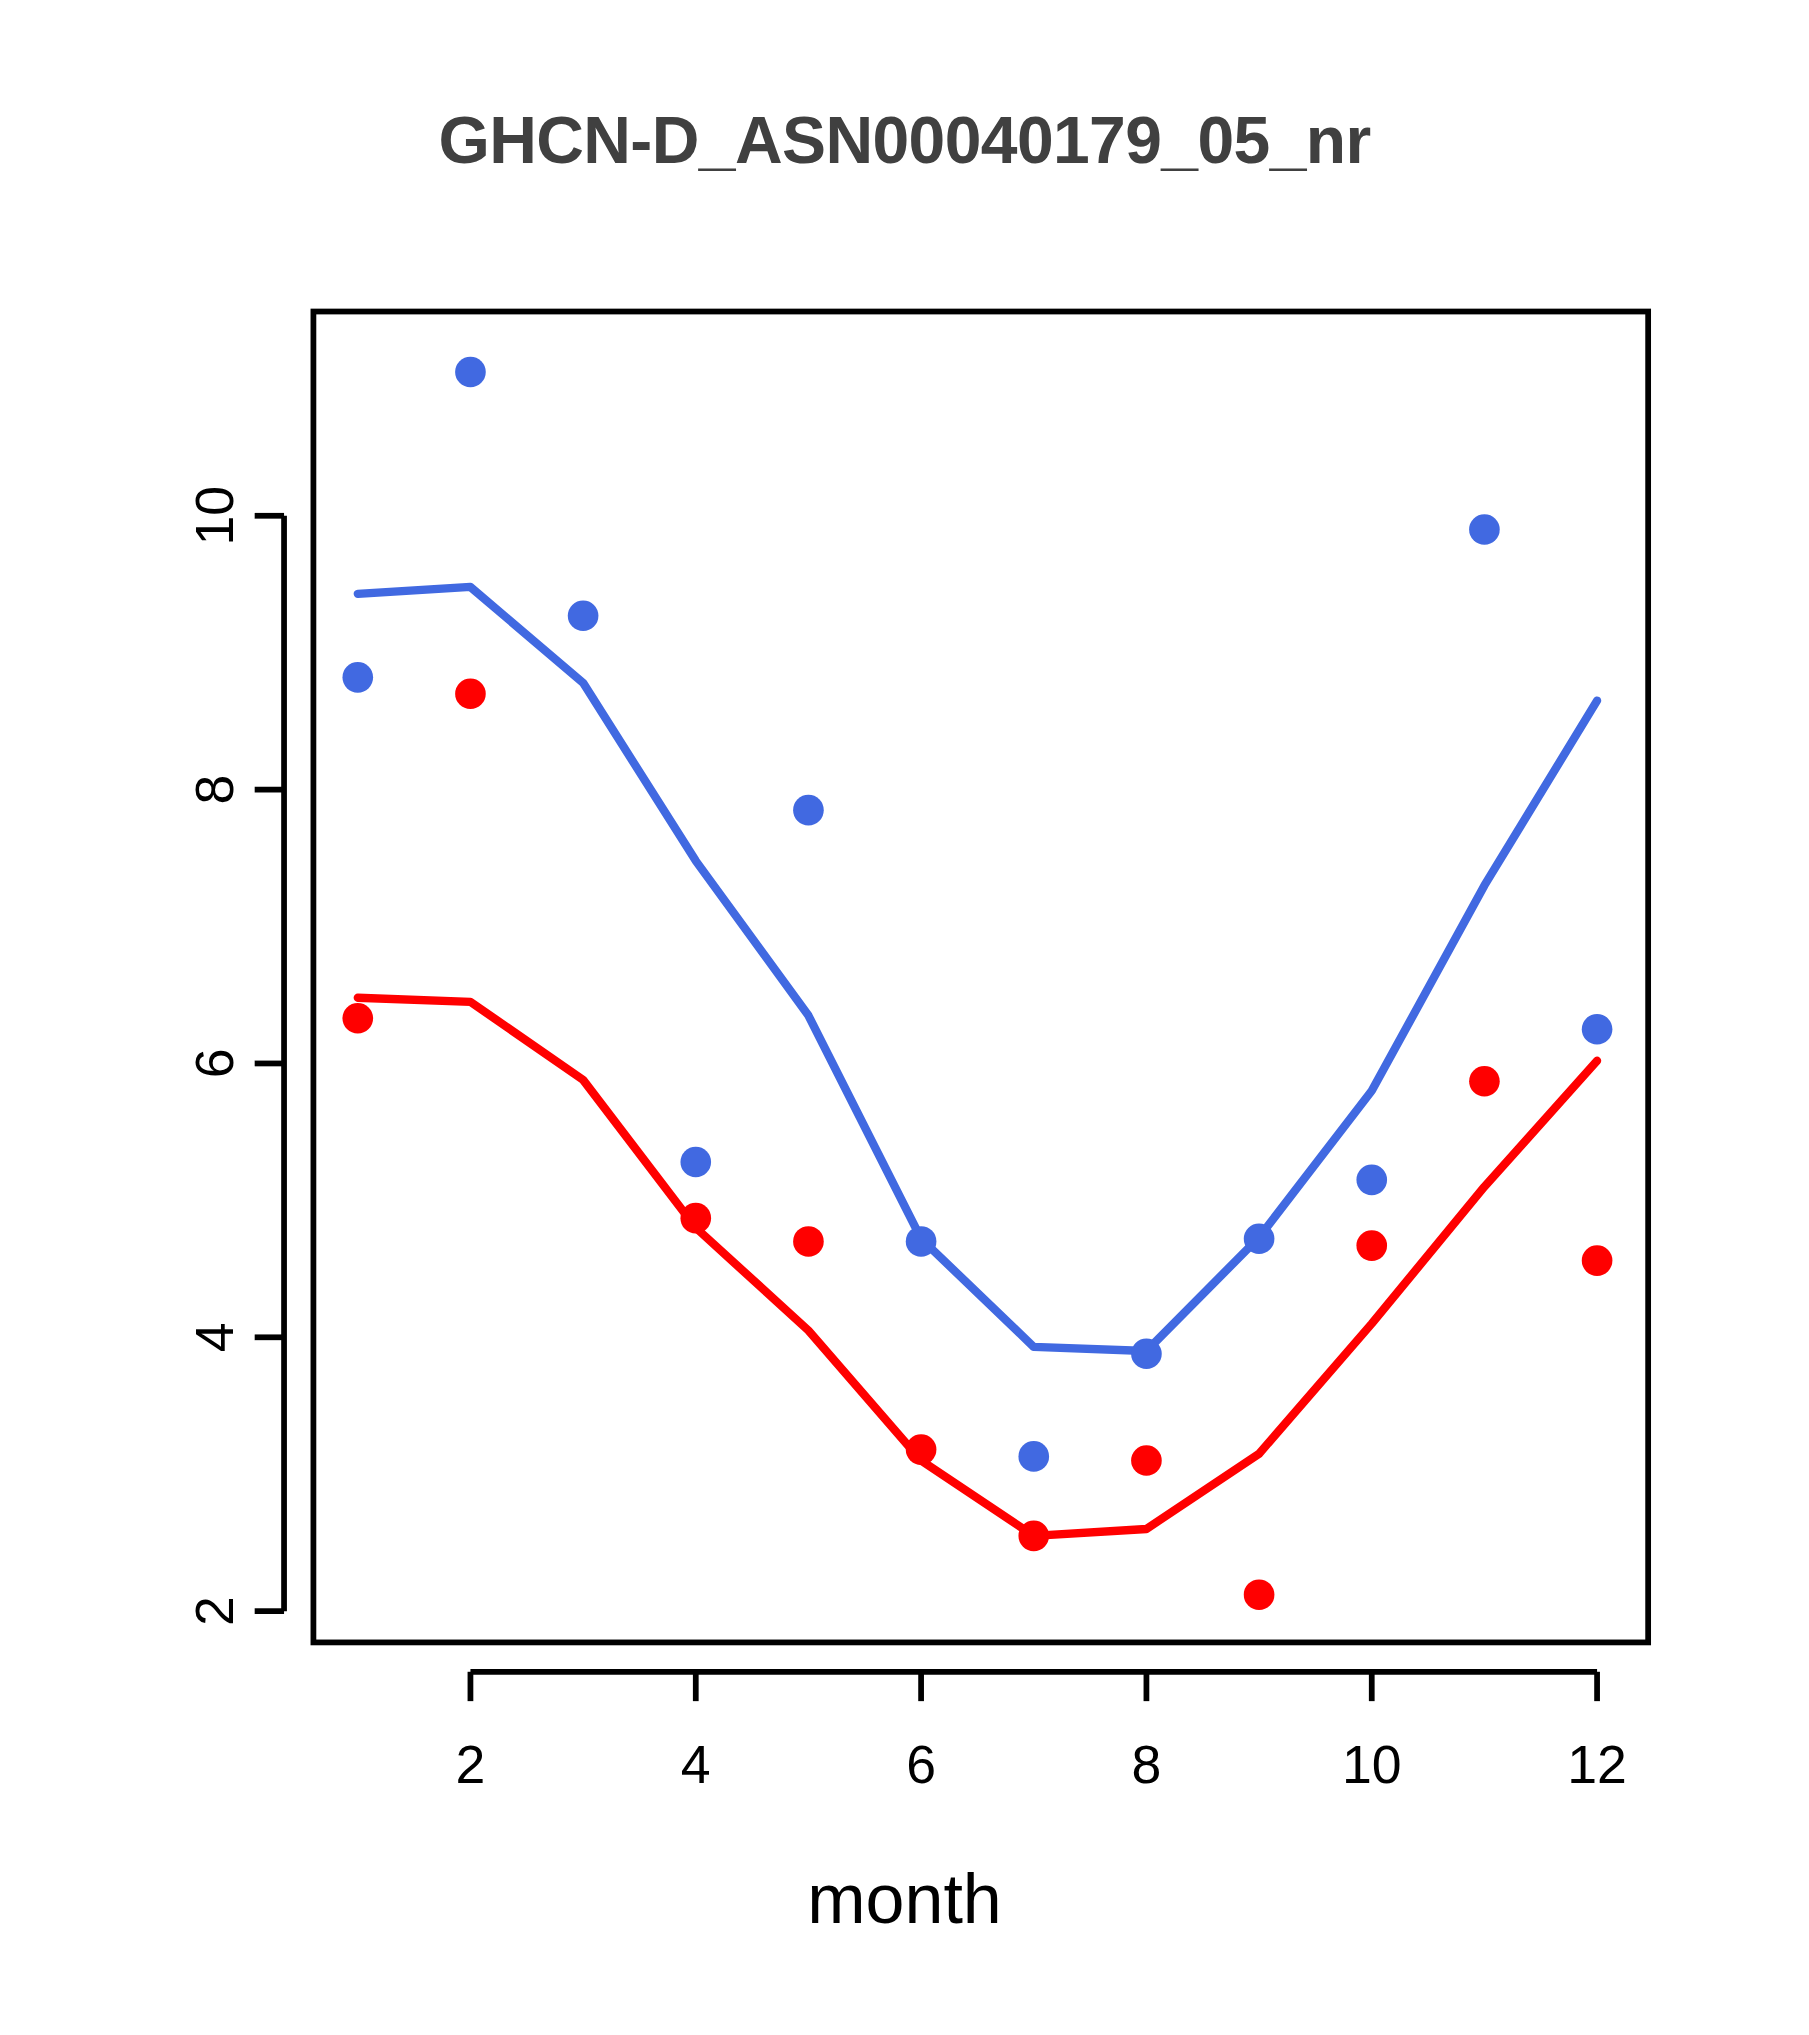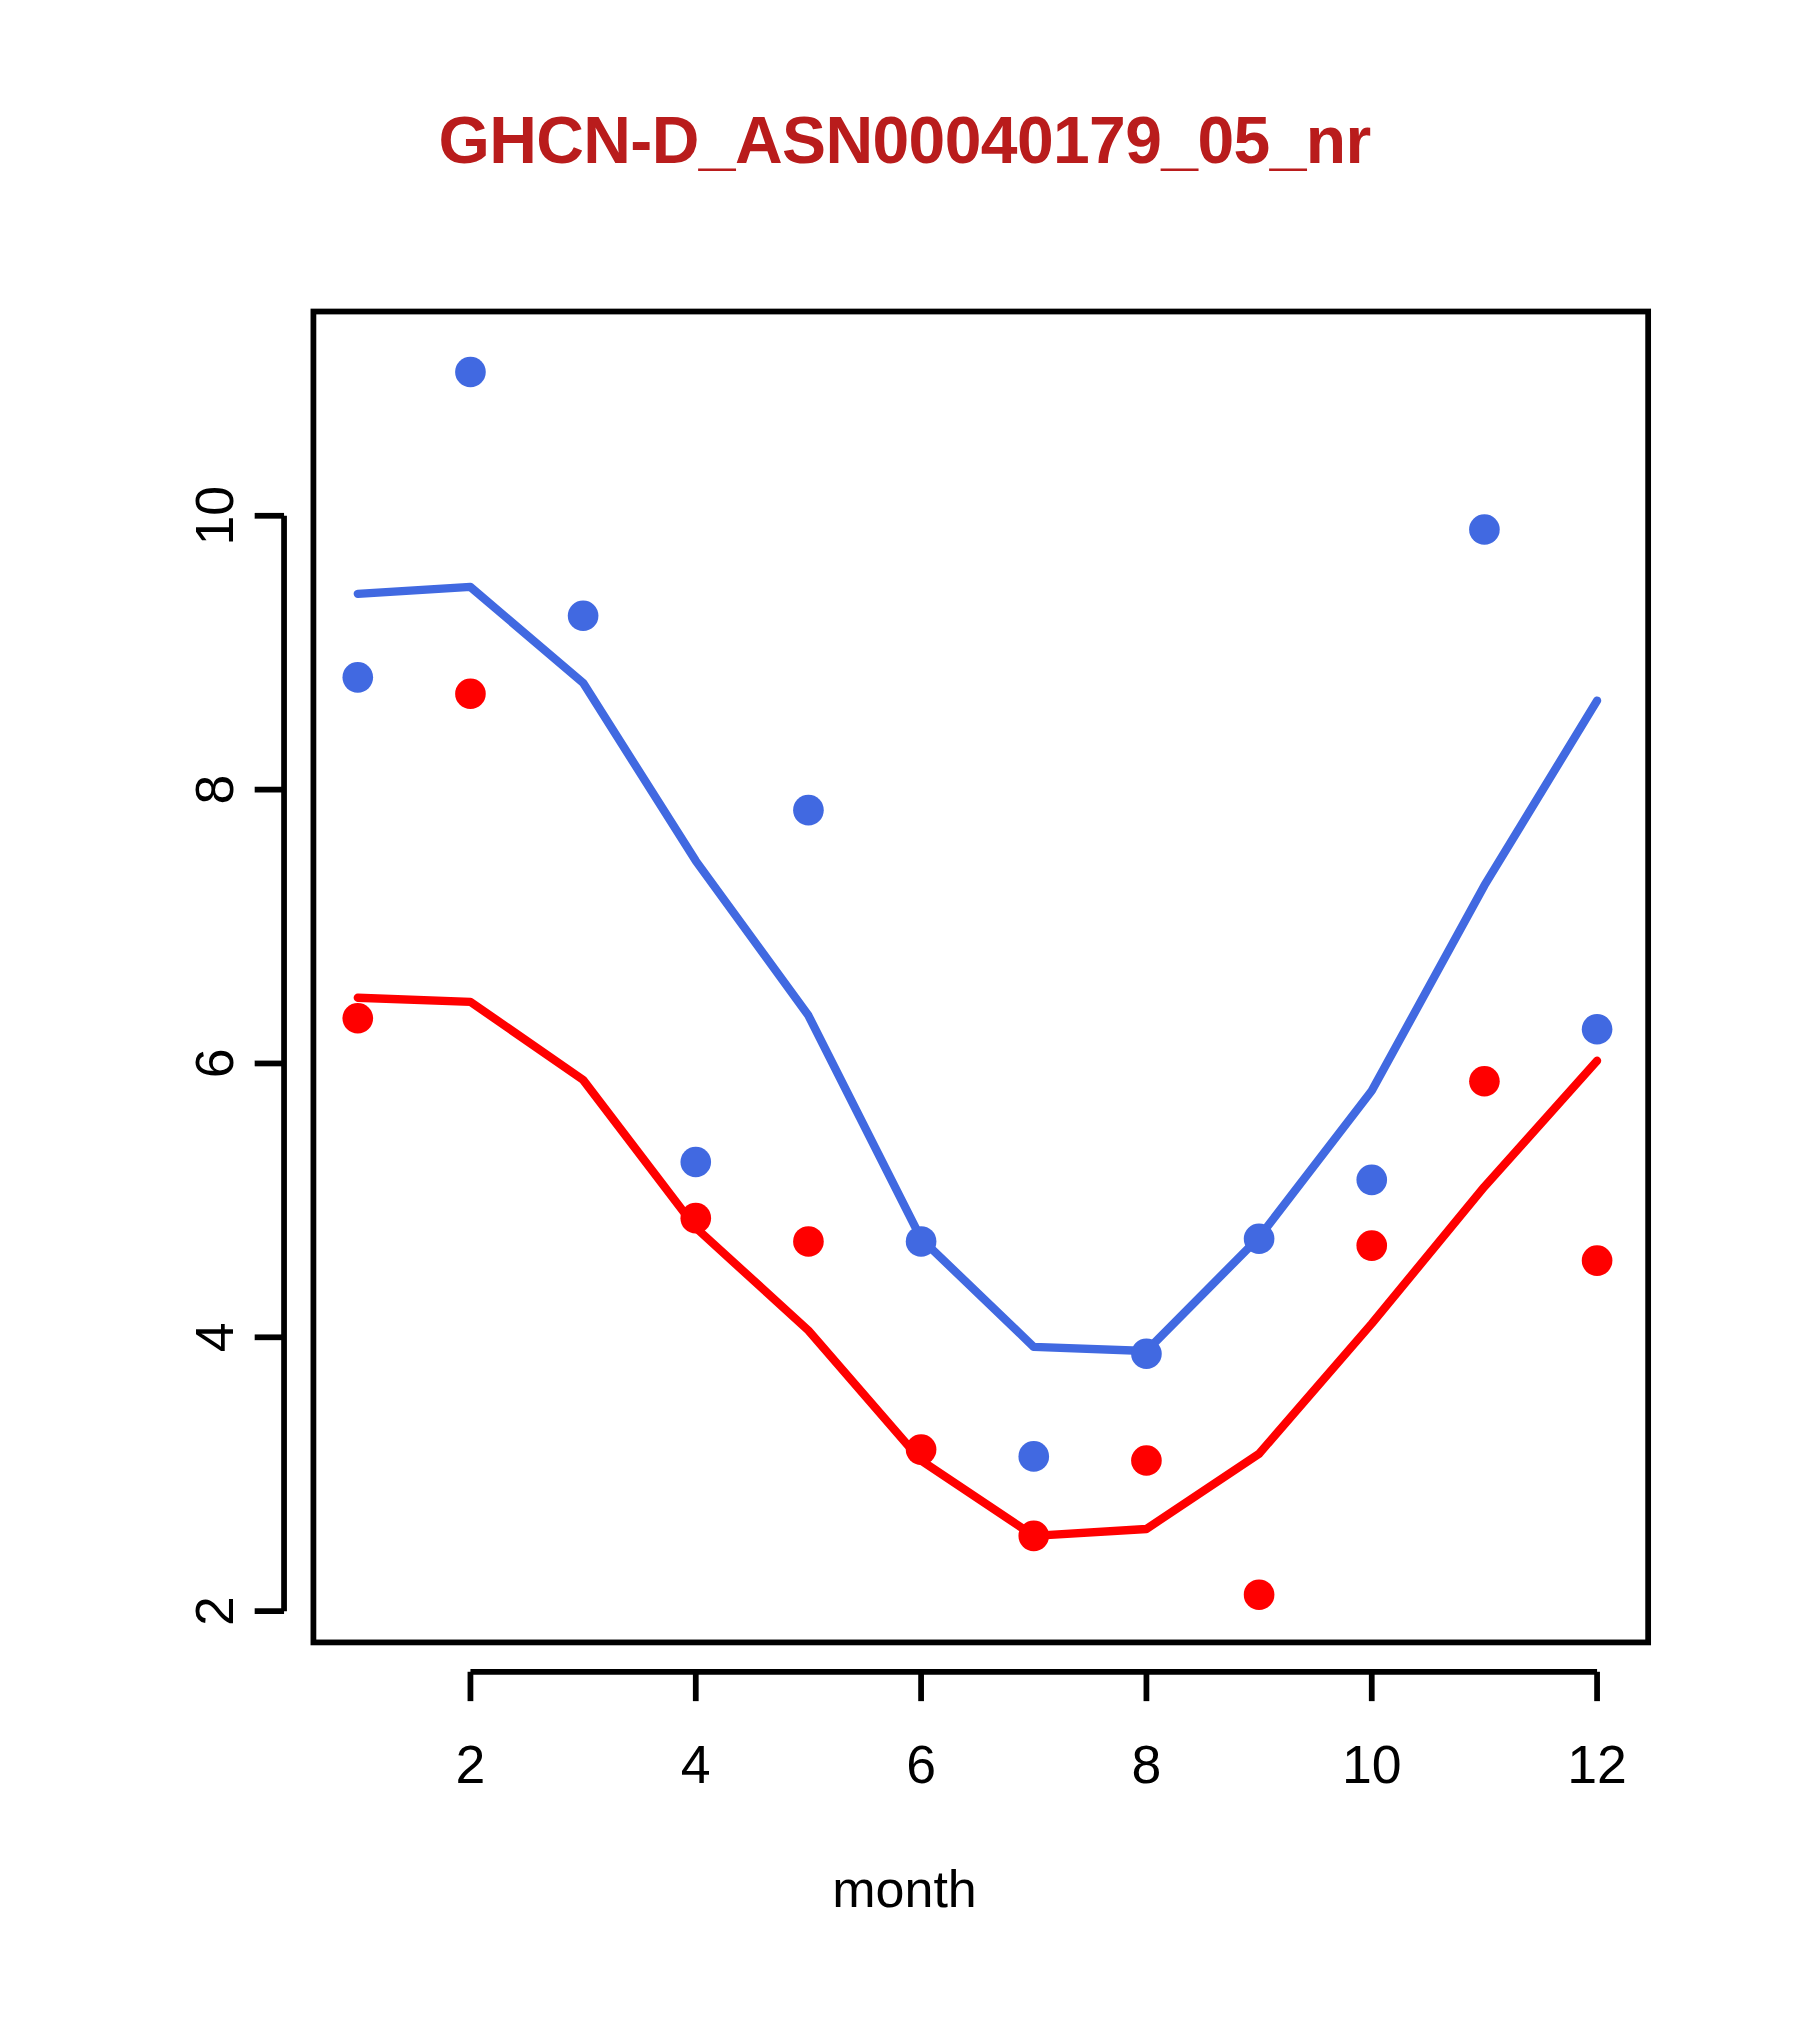--- a/index.html
+++ b/index.html
@@ -24,30 +24,30 @@
   #chart-title {
     position: absolute;
     left: 0;
     top: 102px;
     width: 1809px;
     text-align: center;
     font-size: 66px;
     font-weight: bold;
     font-family: "Liberation Sans", sans-serif;
     letter-spacing: -0.6px;
-    color: #b91c1c;
+    color: #404040;
     white-space: nowrap;
   }
   #xlabel {
     position: absolute;
     left: 0;
     top: 1859px;
     width: 1809px;
     text-align: center;
-    font-size: 52px;
+    font-size: 70px;
     color: #000000;
     font-family: "Liberation Sans", sans-serif;
   }
   #plot-svg {
     position: absolute;
     left: 0;
     top: 0;
   }
   .tick-label-x {
     font-size: 84px;

